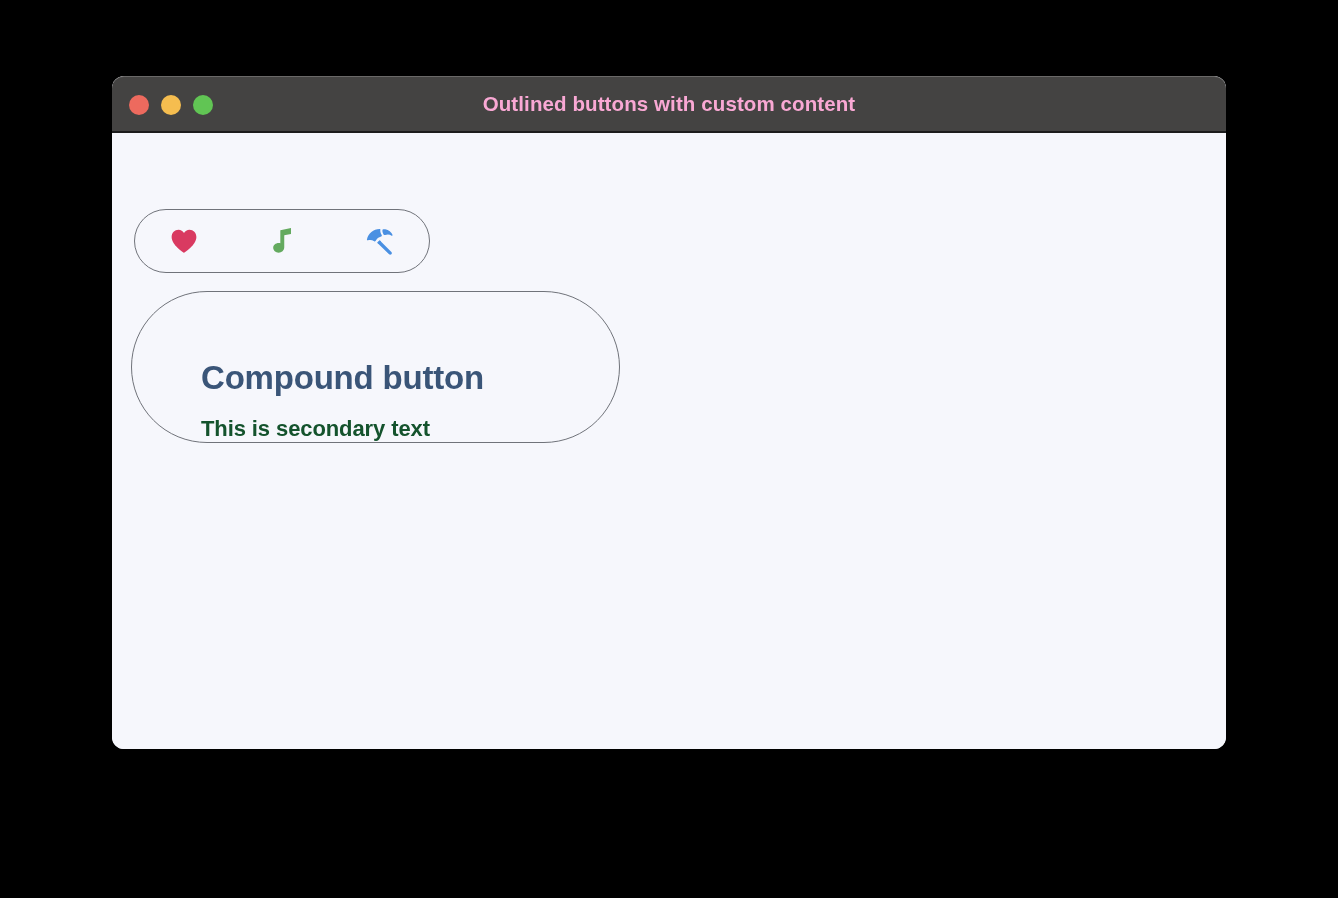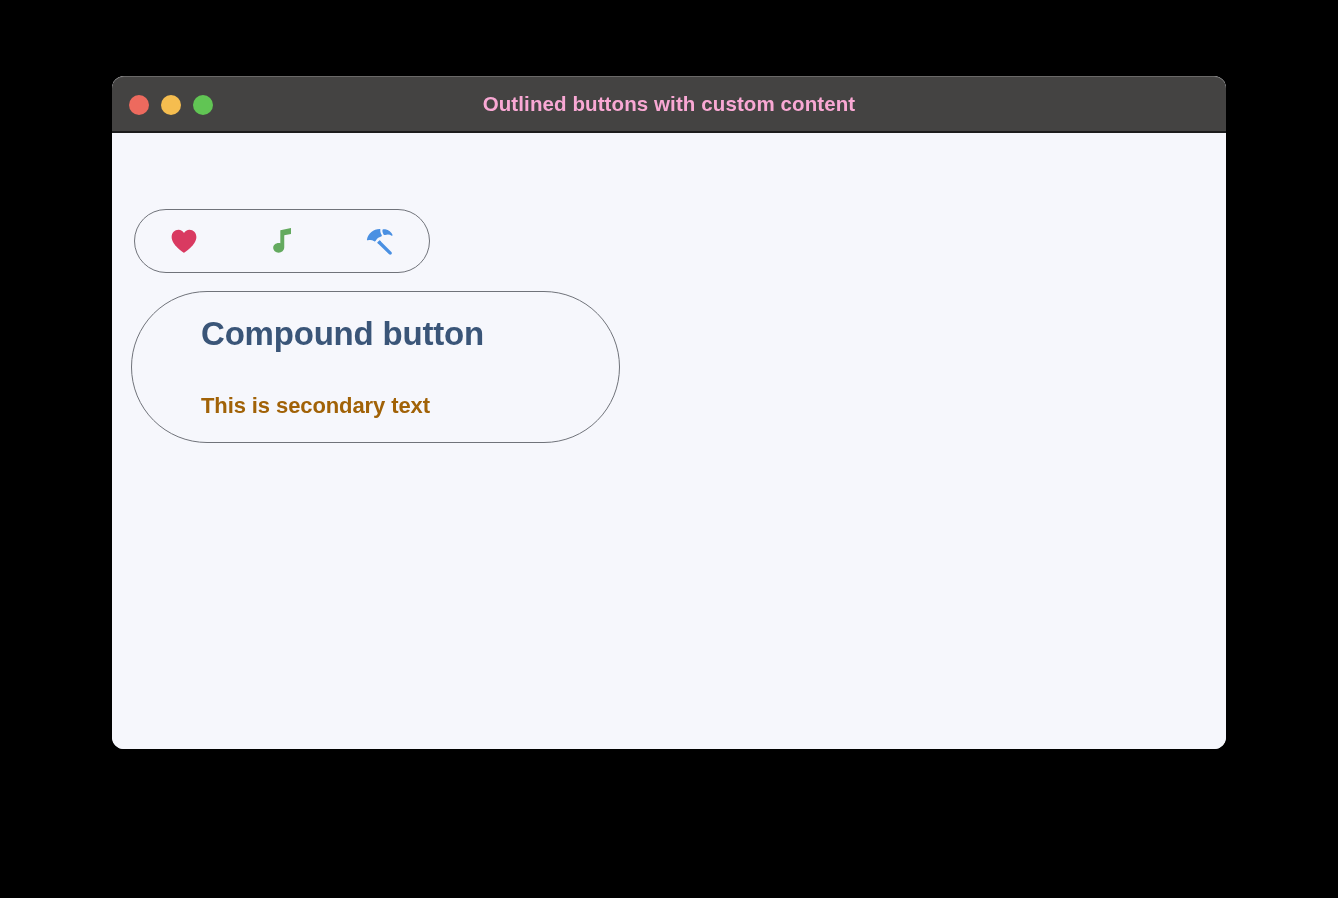--- a/index.html
+++ b/index.html
@@ -119,35 +119,34 @@
     top: 158px;
     width: 489px;
     height: 152px;
     border: 1.6px solid #70737a;
     border-radius: 76px;
     background: transparent;
     box-sizing: border-box;
     display: flex;
     flex-direction: column;
     align-items: flex-start;
-    justify-content: center;
+    justify-content: flex-end;
     padding-left: 69px;
     cursor: pointer;
     text-align: left;
-    gap: 20px;
   }
   .compound-primary {
     color: #3a5578;
     font-size: 33px;
     font-weight: bold;
     line-height: 1.1;
     letter-spacing: -0.2px;
   }
   .compound-secondary {
-    color: #a16207;
+    color: #14532d;
     font-size: 22px;
     font-weight: bold;
     line-height: 1.1;
     margin-top: 21px;
     letter-spacing: -0.1px;
   }
 </style>
 </head>
 <body>
 

